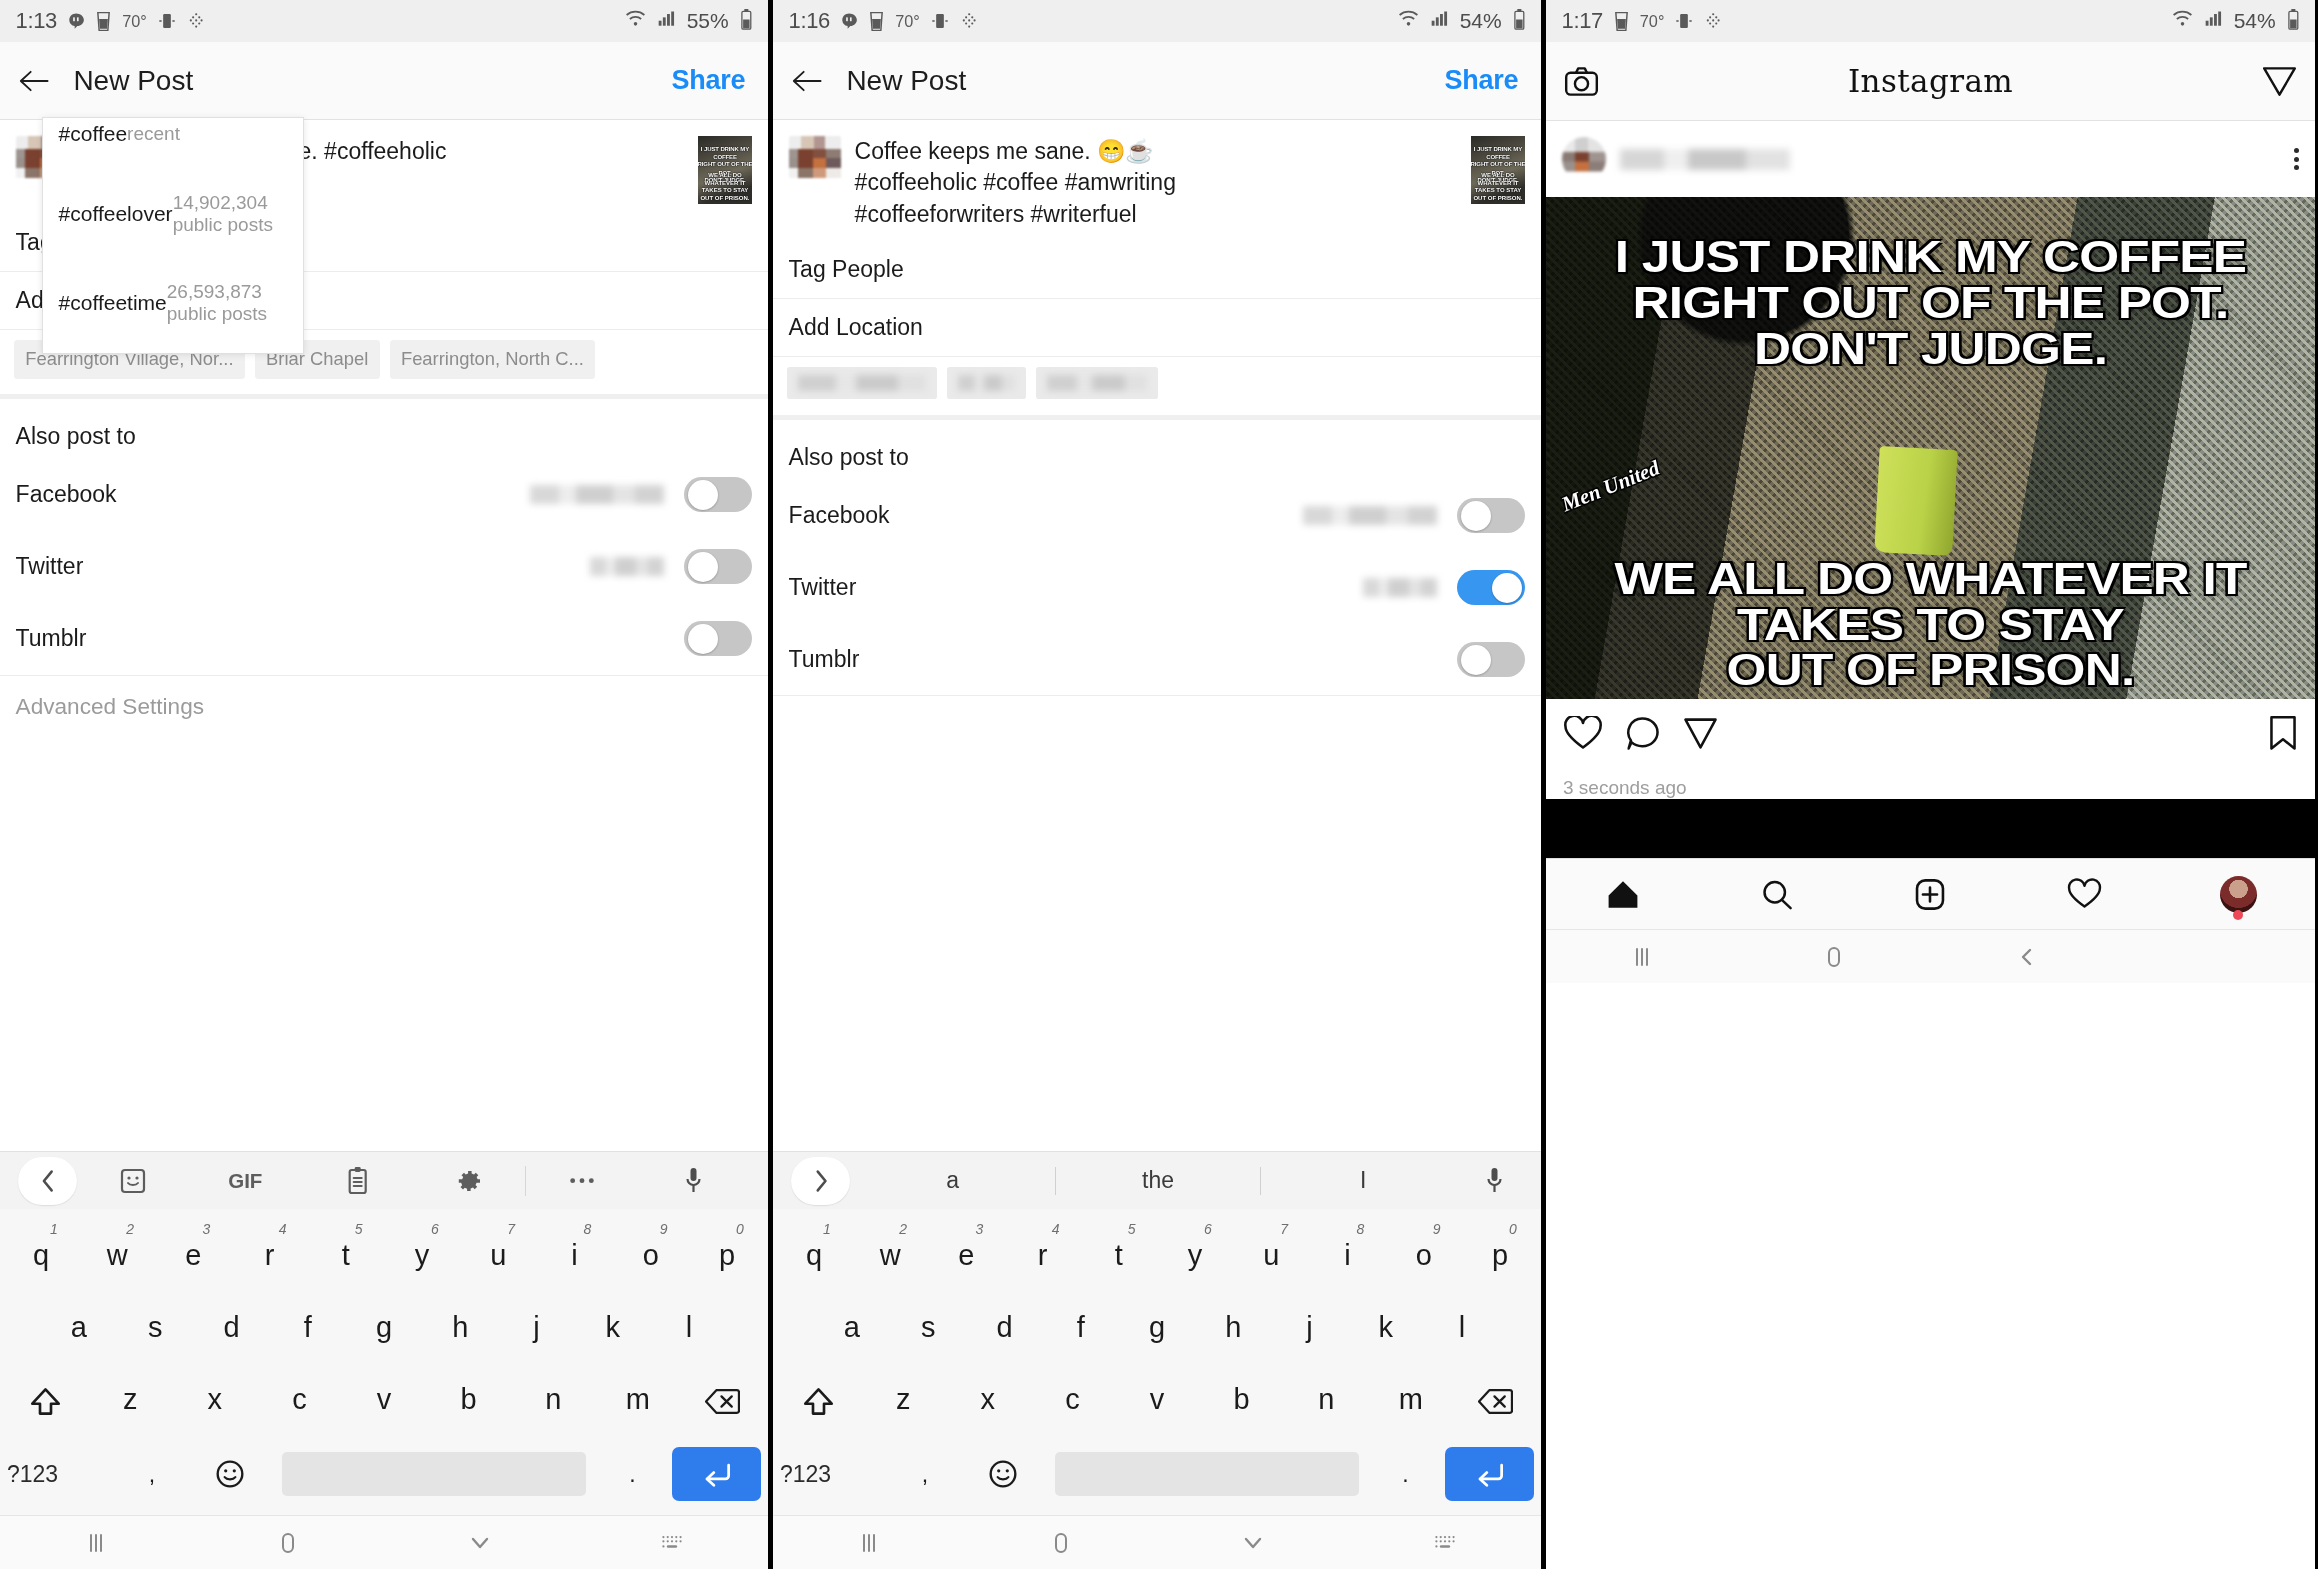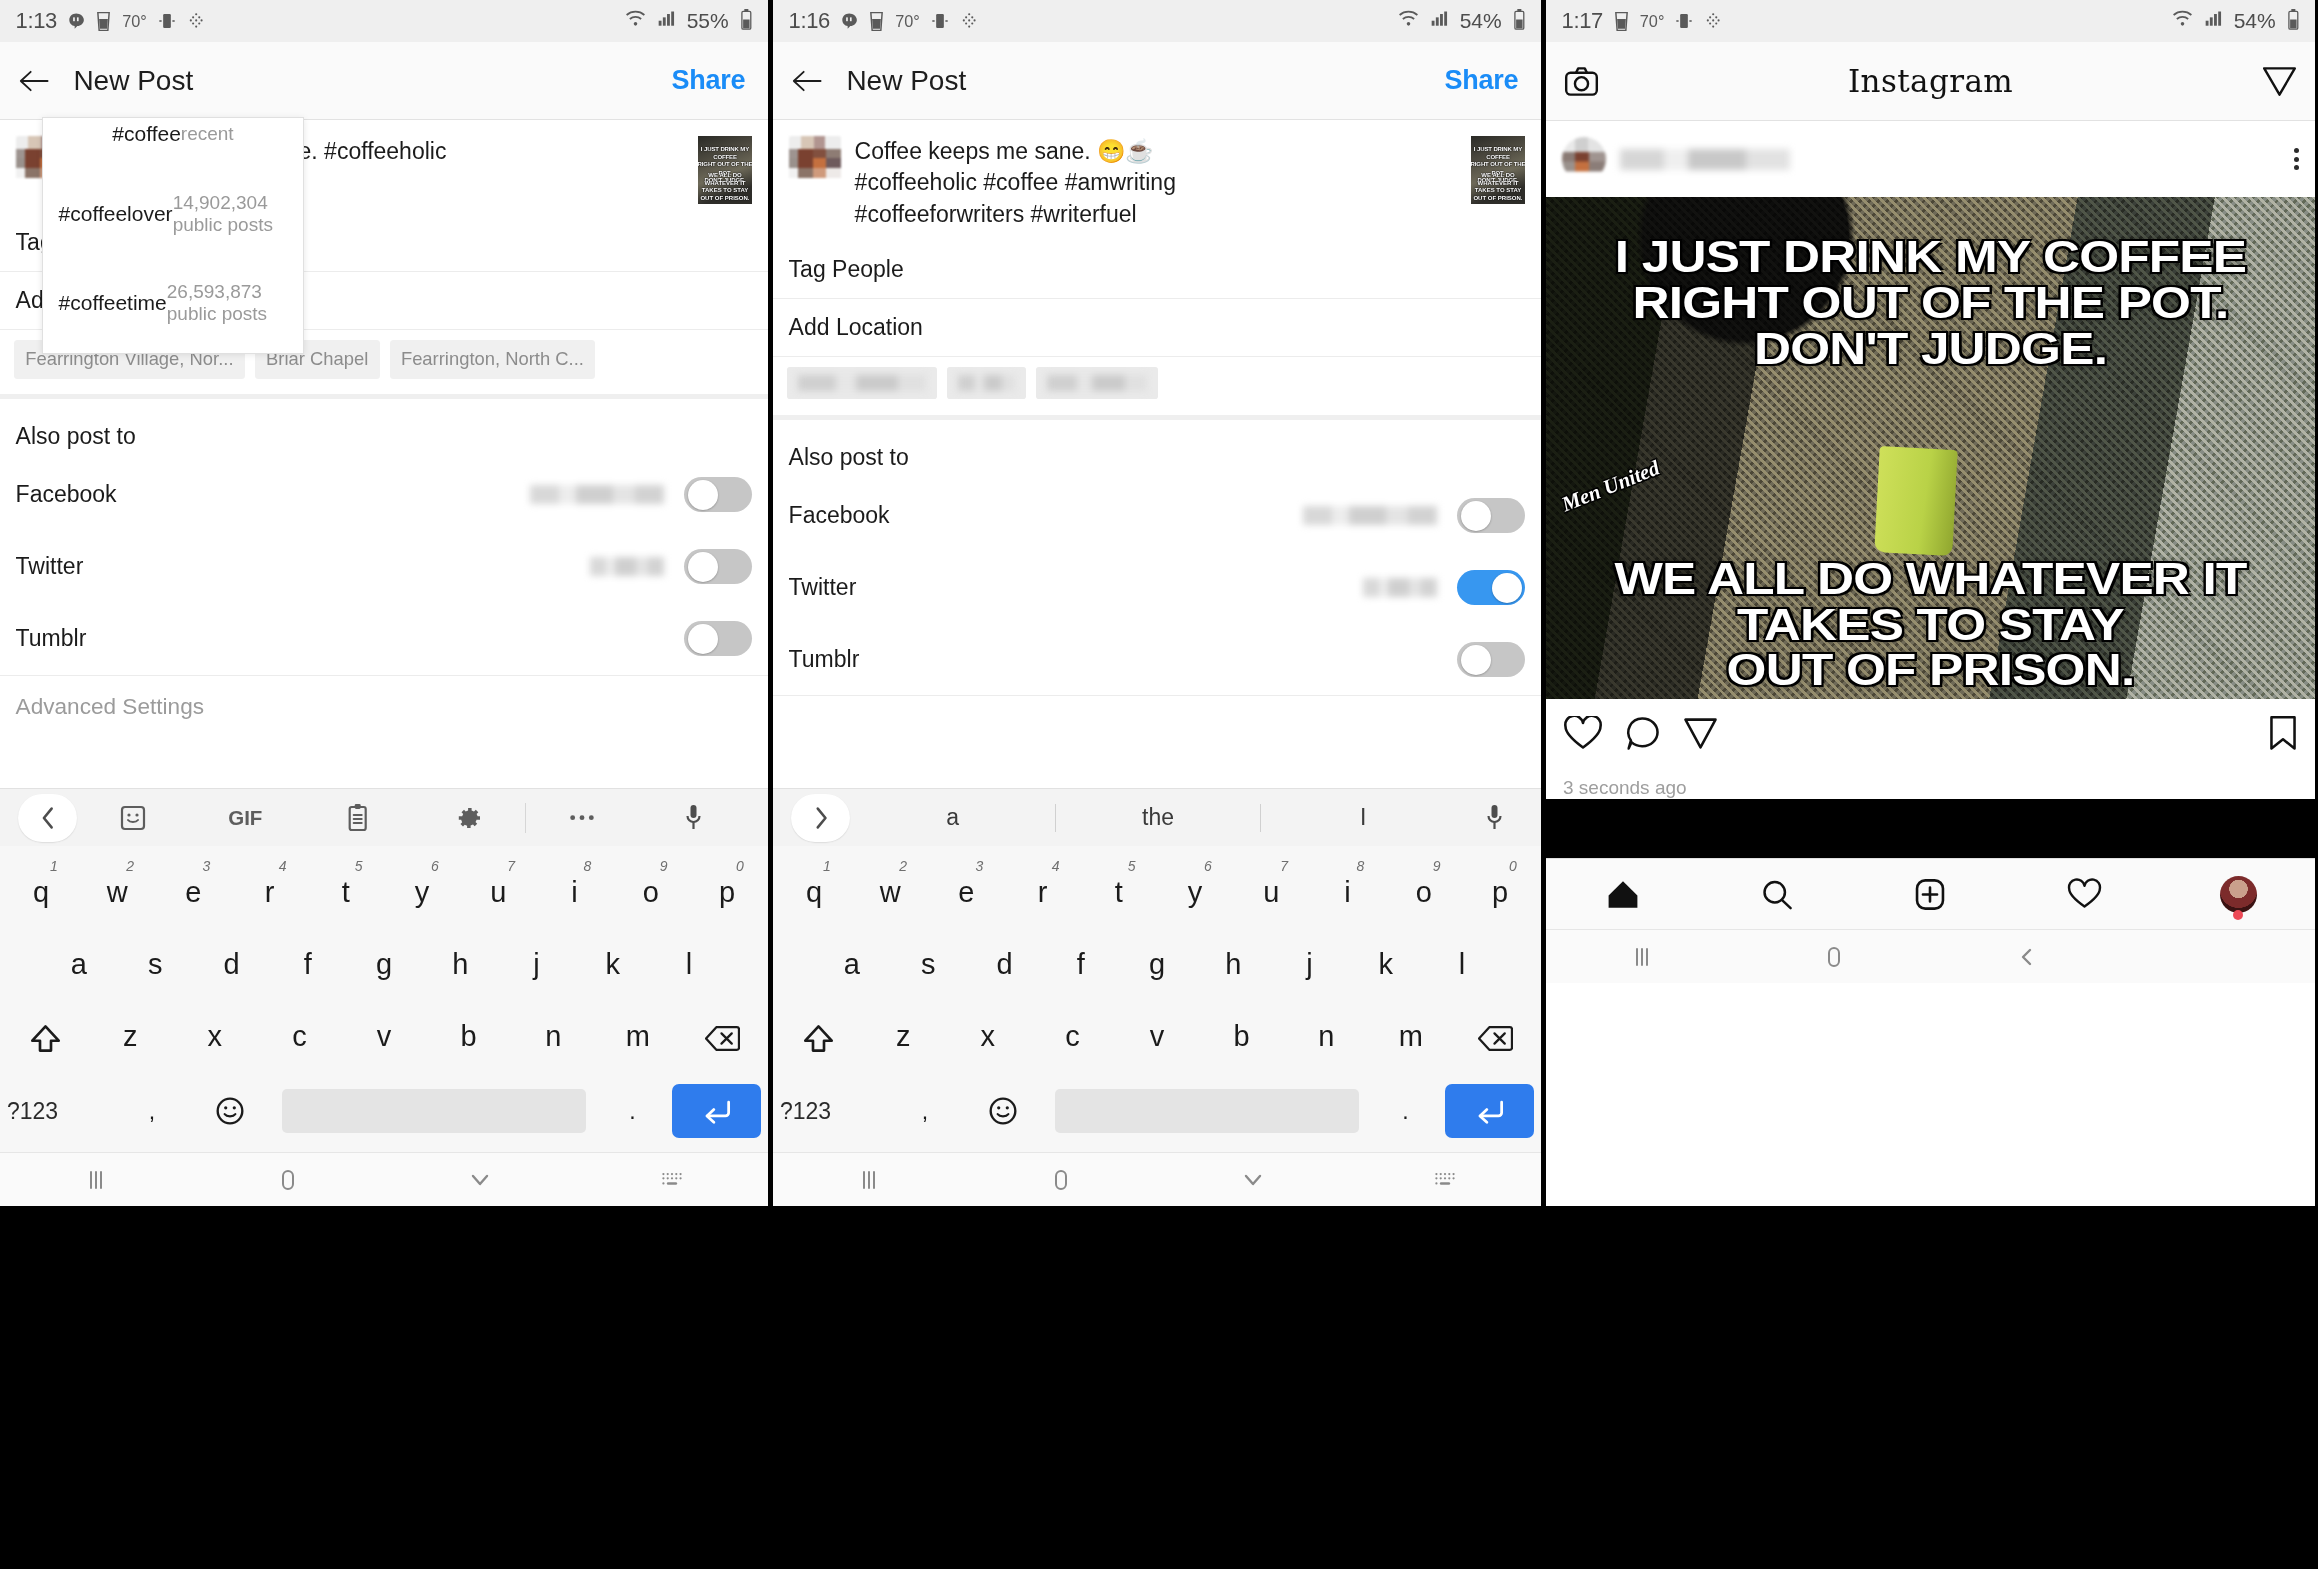--- a/index.html
+++ b/index.html
@@ -1,21 +1,21 @@
 <!DOCTYPE html>
 <html style="font-size:11.3px"><head>
 <meta charset="utf-8">
 <style>
   * { box-sizing: border-box; margin:0; padding:0; }
   html,body { width:2319px; height:1569px; background:#000; }
   body { font-family:"Liberation Sans", sans-serif; }
 
   .stage { position:relative; width:2319px; height:1569px; display:flex; }
 
-  .panel { position:relative; height:1206px; background:#fff; overflow:hidden; }
+  .panel { position:relative; height:1569px; background:#fff; overflow:hidden; }
   .p1 { width:768px; }
   .sep { width:5px; background:#000; height:1569px; }
   .p2 { width:768px; }
   .p3 { width:769px; }
 
   
   .statusbar {
     height:42px; background:#efefef; display:flex; align-items:center;
     padding:0 15.6px; font-size:21px; color:#5a5a5a; gap:10px;
   }
@@ -80,21 +80,21 @@
     transform:scale(1.18);
   }
 
   
   .hashdrop {
     position:absolute; left:42px; top:117px; width:262px; background:#fff;
     border:0.7px solid #e0e0e0; box-shadow:0 1.4px 7px rgba(0,0,0,.10);
     z-index:30;
   }
   .hashdrop .hrow {
-    display:flex; align-items:center; justify-content:center;
+    display:flex; align-items:center; justify-content:flex-start;
     padding:12px 15.6px; font-size:21px; color:#1b1b1b;
   }
   .hashdrop .hrow .meta { color:#9a9a9a; font-size:19px; }
   .hashdrop .hrow.first { padding-top:4.2px; }
 
   
   .listrow {
     height:58px; display:flex; align-items:center; padding:0 15.6px;
     font-size:23px; color:#1b1b1b; border-bottom:0.7px solid #ececec;
   }

